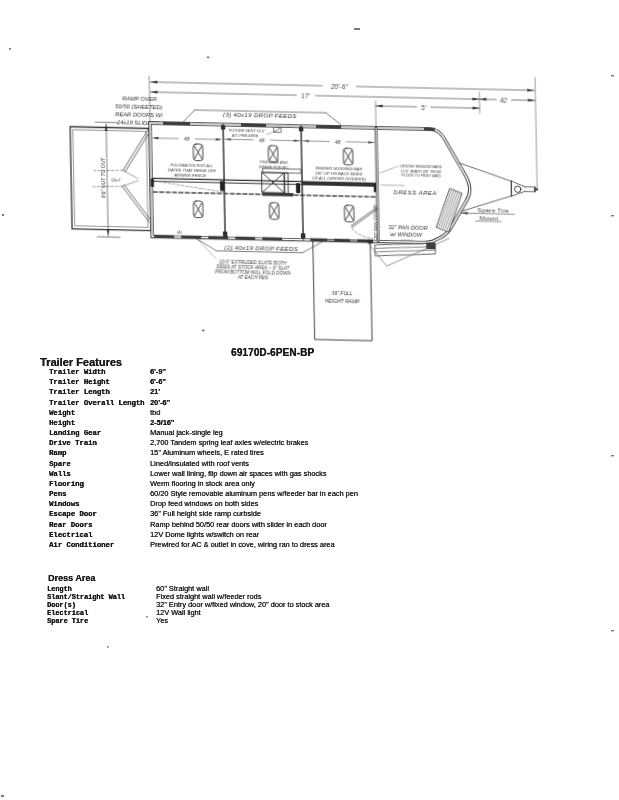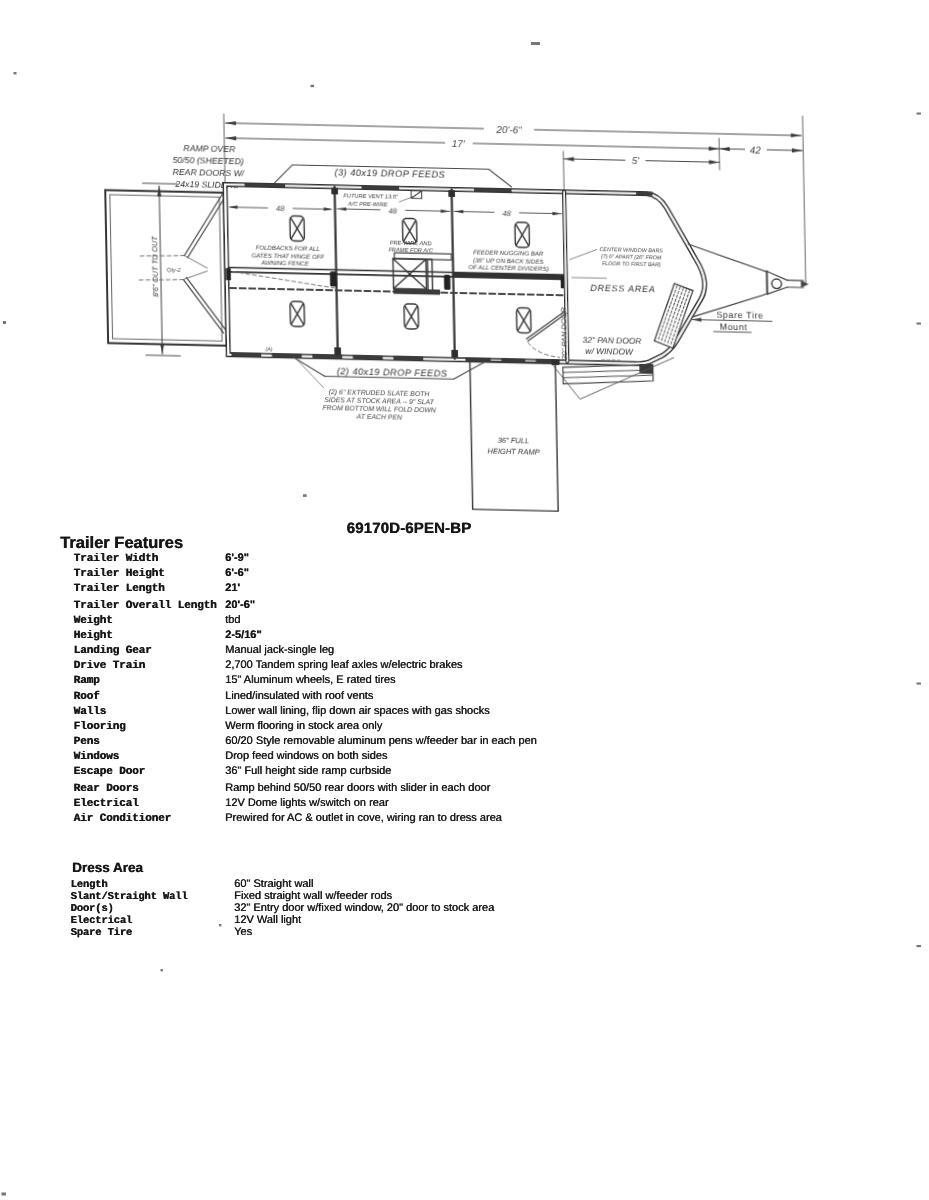--- a/index.html
+++ b/index.html
@@ -359,21 +359,21 @@
 
 <div class="r" style="top:368px"><b>Trailer Width</b><span style="font-weight:bold">6'-9"</span></div>
 <div class="r" style="top:378px"><b>Trailer Height</b><span style="font-weight:bold">6'-6"</span></div>
 <div class="r" style="top:388px"><b>Trailer Length</b><span style="font-weight:bold">21'</span></div>
 <div class="r" style="top:399px"><b>Trailer Overall Length</b><span style="font-weight:bold">20'-6"</span></div>
 <div class="r" style="top:409px"><b>Weight</b><span style="font-weight:normal">tbd</span></div>
 <div class="r" style="top:419px"><b>Height</b><span style="font-weight:bold">2-5/16"</span></div>
 <div class="r" style="top:429px"><b>Landing Gear</b><span>Manual jack-single leg</span></div>
 <div class="r" style="top:439px"><b>Drive Train</b><span>2,700 Tandem spring leaf axles w/electric brakes</span></div>
 <div class="r" style="top:449px"><b>Ramp</b><span>15" Aluminum wheels, E rated tires</span></div>
-<div class="r" style="top:460px"><b>Roof</b><span>Lined/insulated with roof vents</span></div>
+<div class="r" style="top:460px"><b>Spare</b><span>Lined/insulated with roof vents</span></div>
 <div class="r" style="top:470px"><b>Walls</b><span>Lower wall lining, flip down air spaces with gas shocks</span></div>
 <div class="r" style="top:480px"><b>Flooring</b><span>Werm flooring in stock area only</span></div>
 <div class="r" style="top:490px"><b>Pens</b><span>60/20 Style removable aluminum pens w/feeder bar in each pen</span></div>
 <div class="r" style="top:500px"><b>Windows</b><span>Drop feed windows on both sides</span></div>
 <div class="r" style="top:510px"><b>Escape Door</b><span>36" Full height side ramp curbside</span></div>
 <div class="r" style="top:521px"><b>Rear Doors</b><span>Ramp behind 50/50 rear doors with slider in each door</span></div>
 <div class="r" style="top:531px"><b>Electrical</b><span>12V Dome lights w/switch on rear</span></div>
 <div class="r" style="top:541px"><b>Air Conditioner</b><span>Prewired for AC &amp; outlet in cove, wiring ran to dress area</span></div>
 
 <div class="hd" style="left:48px;top:573px;font-size:9px;">Dress Area</div>

